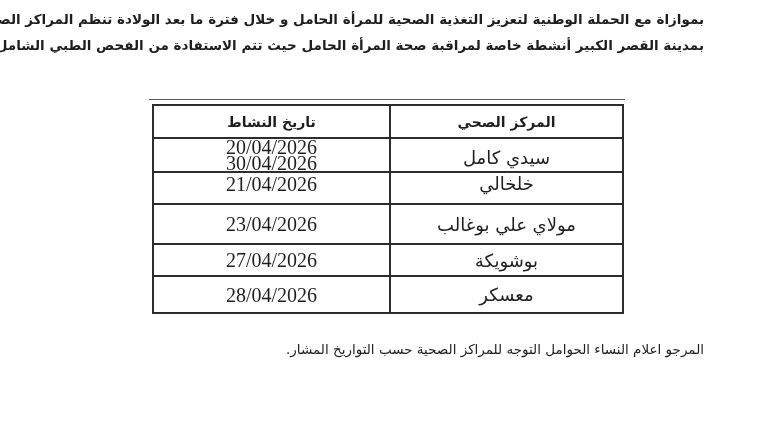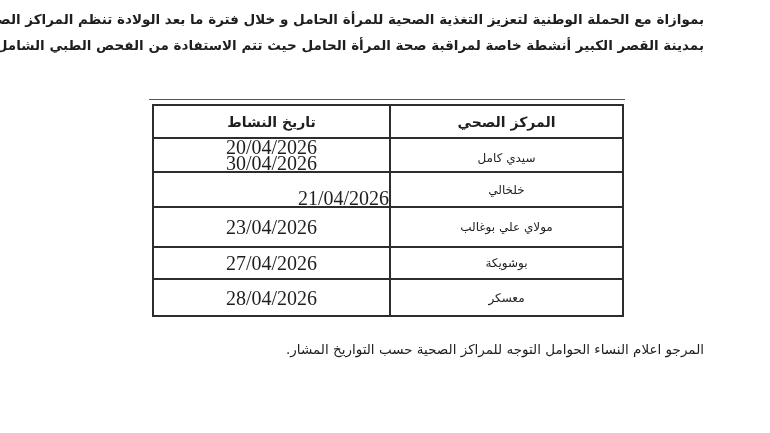--- a/index.html
+++ b/index.html
@@ -61,31 +61,31 @@
     padding: 0;
     overflow: hidden;
   }
   th.hdr {
     font-size: 14px;
     font-weight: bold;
   }
   th.hdr-center { vertical-align: top; padding-top: 4px; }
   th.hdr-date   { vertical-align: middle; padding-top: 2px; border-radius: 16px; }
   td.name {
-    font-size: 12px;
+    font-size: 18px;
     font-weight: normal;
     margin-top: 20px;
   }
   td.date {
     font-family: "Liberation Serif", "DejaVu Serif", serif;
     font-size: 20px;
     line-height: 16px;
     direction: ltr;
   }
-  tr.r2 td.date { vertical-align: top; padding-top: 17px; text-align: right; }
+  tr.r2 td.date { vertical-align: top; padding-top: 3px; }
   tr.r2 td.name { vertical-align: bottom; padding-bottom: 9px; }
   tr.r1 td.name { padding-top: 5px; }
   
   .footer {
     position: absolute;
     top: 341px; right: 66px;
     direction: rtl;
     text-align: right;
     font-size: 13.5px;
     font-weight: normal;

